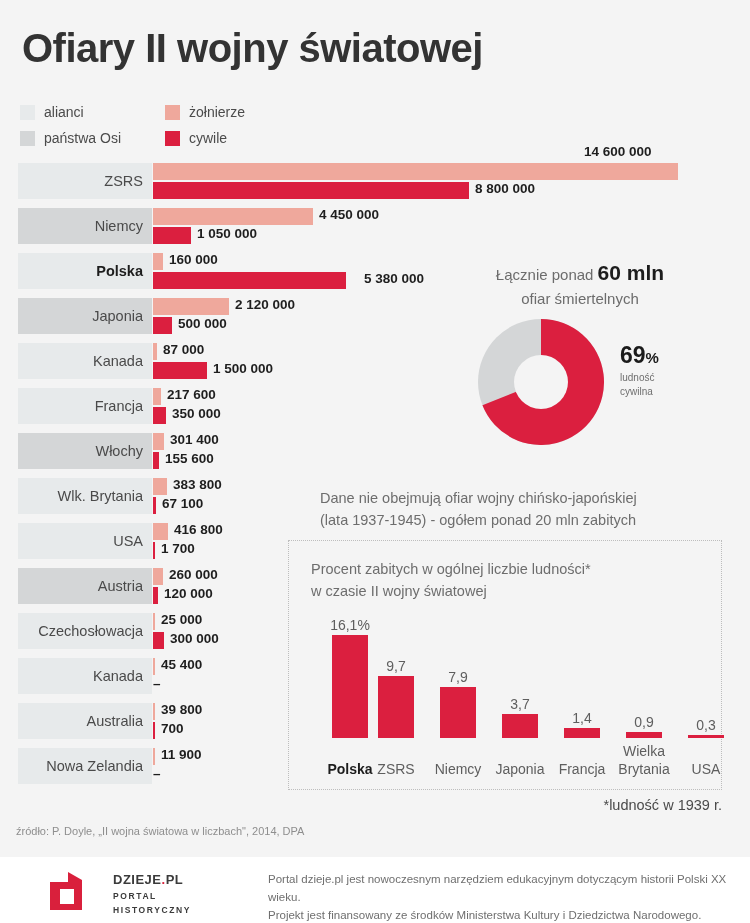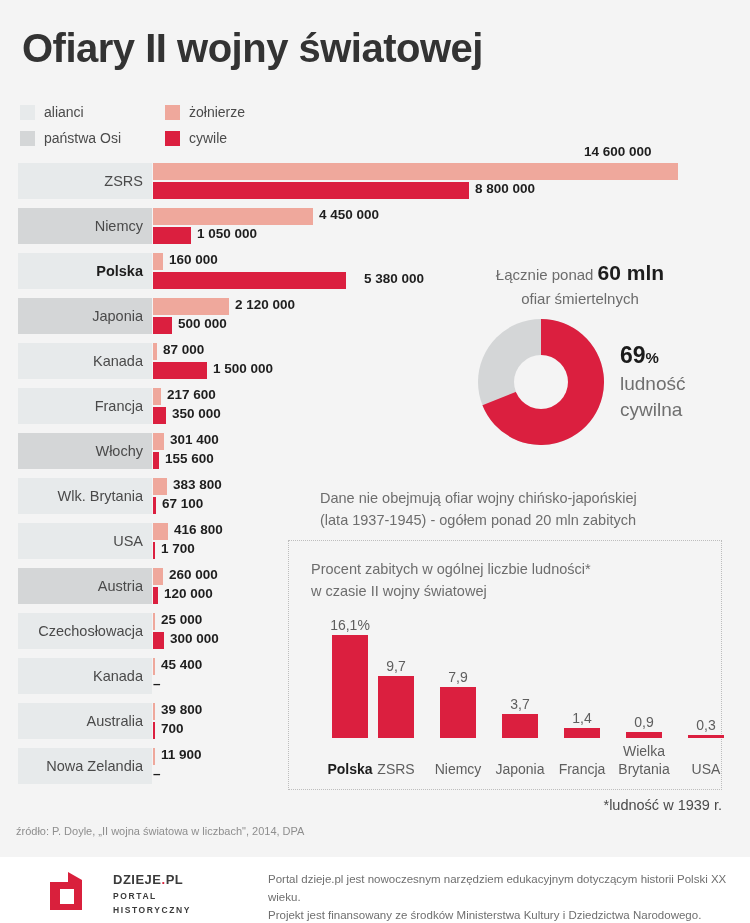--- a/index.html
+++ b/index.html
@@ -65,21 +65,21 @@
     text-align:center;font-size:15px;color:#6c6c6c;line-height:1.45;
   }
   .donut-head b{font-size:21px;color:#1d1d1d;font-weight:bold;}
   .donut-wrap{position:absolute;left:478px;top:319px;width:126px;height:126px;}
   .donut-side{
     position:absolute;left:620px;top:340px;width:110px;
     line-height:1.35;
   }
   .donut-pct{font-size:23px;font-weight:bold;color:#1b1b1b;}
   .donut-pct small{font-size:15px;}
-  .donut-cap{font-size:19px;color:#6f6f6f;}
+  .donut-cap{font-size:10px;color:#6f6f6f;}
 
   
   .note{
     position:absolute;left:288px;top:488px;width:450px;
     font-size:14.5px;color:#6d6d6d;line-height:1.5;margin-left:32px;
   }
 
   
   .panel{
     position:absolute;left:288px;top:540px;width:434px;height:250px;

